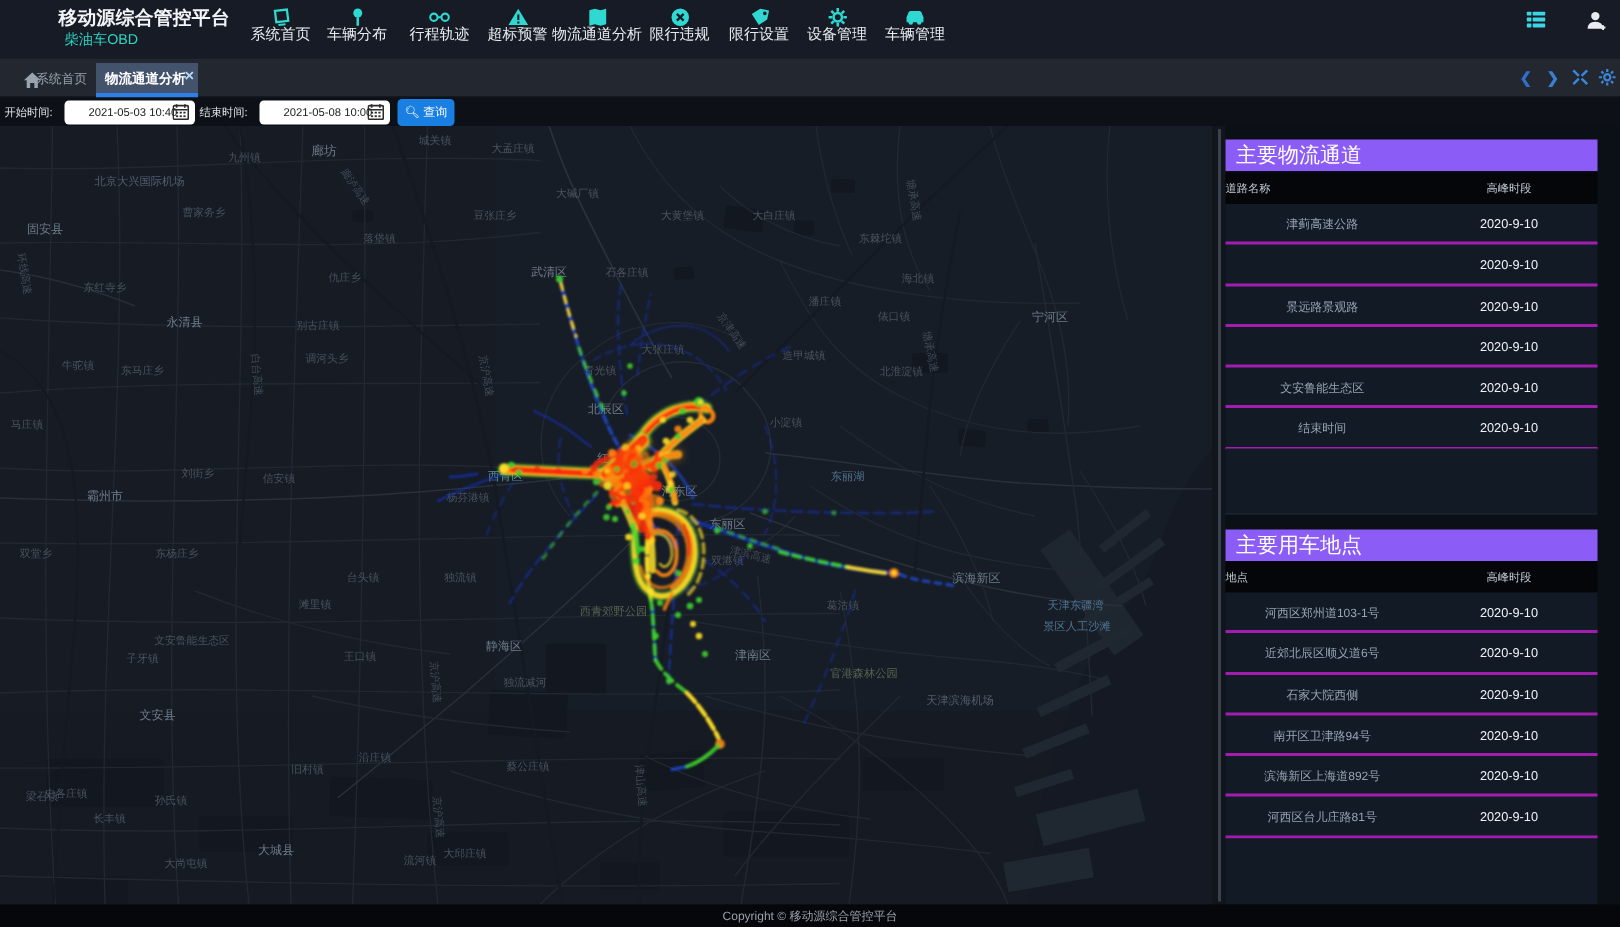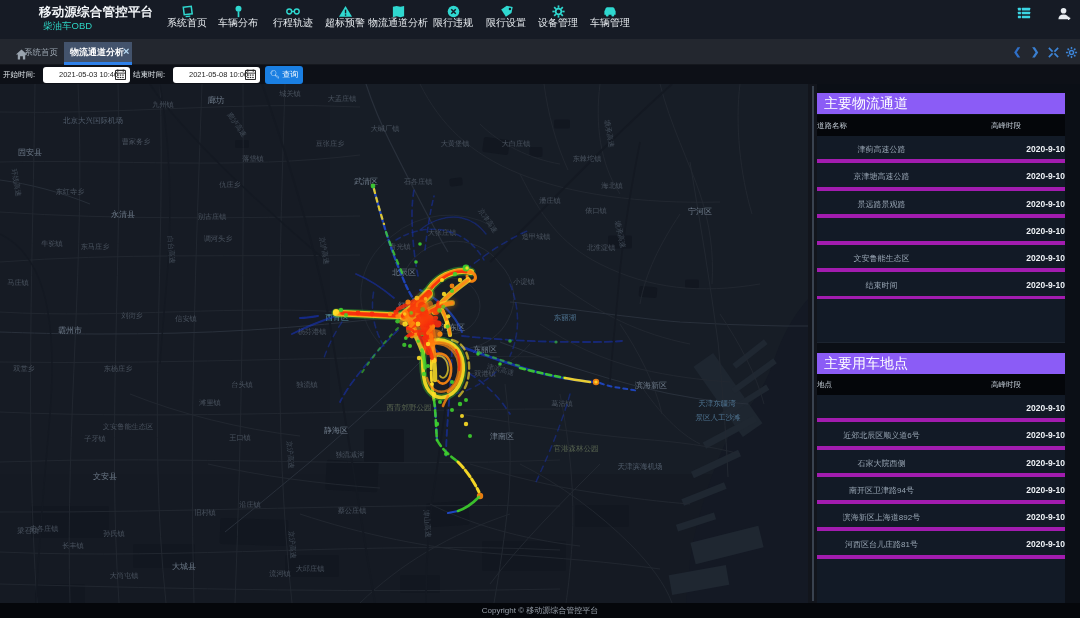--- a/index.html
+++ b/index.html
@@ -28,23 +28,23 @@
 
 #map{position:absolute;left:0;top:84px;width:808px;height:519px;background:#1b212b}
 #strip{position:absolute;left:808px;top:84px;width:9px;height:519px;background:#12151c}
 #rail{position:absolute;left:812px;top:86px;width:2px;height:515px;background:#39424f}
 #rpanel{position:absolute;left:817px;top:84px;width:263px;height:519px;background:#0b0f16}
 .pblue{position:absolute;left:0;width:248px;height:21px;background:#8b5cf6;color:#fff;font-size:14px;font-weight:normal;line-height:21px;padding-left:7px}
 .phead{position:absolute;left:0;width:248px;height:21px;background:#04060a;color:#c3ccd6;font-size:7.5px}
 .phead .c1{position:absolute;left:0;top:0;width:129px;text-align:left;line-height:21px}
 .phead .c2{position:absolute;left:130px;top:0;width:118px;text-align:center;line-height:21px}
 .pbody{position:absolute;left:0;width:248px;background:#121a26}
-.prow{position:relative;width:248px;height:27.3px;border-bottom:4px solid #a21caf}
+.prow{position:relative;width:248px;height:27.3px;border-bottom:2px solid #a21caf}
 .prow .n{position:absolute;left:0;top:0;width:129px;height:27px;line-height:27px;text-align:center;font-size:8px;color:#97a4b2}
-.prow .d{position:absolute;left:130px;top:0;width:118px;height:27px;line-height:27px;text-align:right;font-size:8.5px;font-weight:bold;color:#eef2f6}
+.prow .d{position:absolute;left:130px;top:0;width:118px;height:27px;line-height:27px;text-align:center;font-size:8.5px;font-weight:normal;color:#eef2f6}
 
 #foot{position:absolute;left:0;top:603px;width:1080px;height:15px;background:#05070b;color:#99a1ab;font-size:8px;text-align:center;line-height:15px}
 </style>
 </head>
 <body>
 <div id="app">
 
   <div id="hdr">
     <div id="title">移动源综合管控平台</div>
     <div id="subtitle">柴油车OBD</div>
@@ -574,21 +574,20 @@
     <div class="phead" style="top:31px">
         <span class="c1">道路名称</span>
         <span class="c2">高峰时段</span>
       </div>
     <div class="pbody" style="top:52px;height:164px">
       <div class="prow">
           <span class="n">津蓟高速公路</span>
           <span class="d">2020-9-10</span>
         </div>
       <div class="prow">
-          <span class="n">京津塘高速公路</span>
           <span class="d">2020-9-10</span>
         </div>
       <div class="prow">
           <span class="n">景远路景观路</span>
           <span class="d">2020-9-10</span>
         </div>
       <div class="prow">
           <span class="d">2020-9-10</span>
         </div>
       <div class="prow">
@@ -601,20 +600,21 @@
         </div>
     </div>
     <div style="position:absolute;left:0;top:215px;width:248px;height:44px;background:#121a26;border-bottom:1px solid #1c2430"></div>
     <div class="pblue" style="top:269px">主要用车地点</div>
     <div class="phead" style="top:290px">
         <span class="c1">地点</span>
         <span class="c2">高峰时段</span>
       </div>
     <div class="pbody" style="top:311px;height:164px">
       <div class="prow">
+          <span class="n">河西区郑州道103-1号</span>
           <span class="d">2020-9-10</span>
         </div>
       <div class="prow">
           <span class="n">近郊北辰区顺义道6号</span>
           <span class="d">2020-9-10</span>
         </div>
       <div class="prow">
           <span class="n">石家大院西侧</span>
           <span class="d">2020-9-10</span>
         </div>

